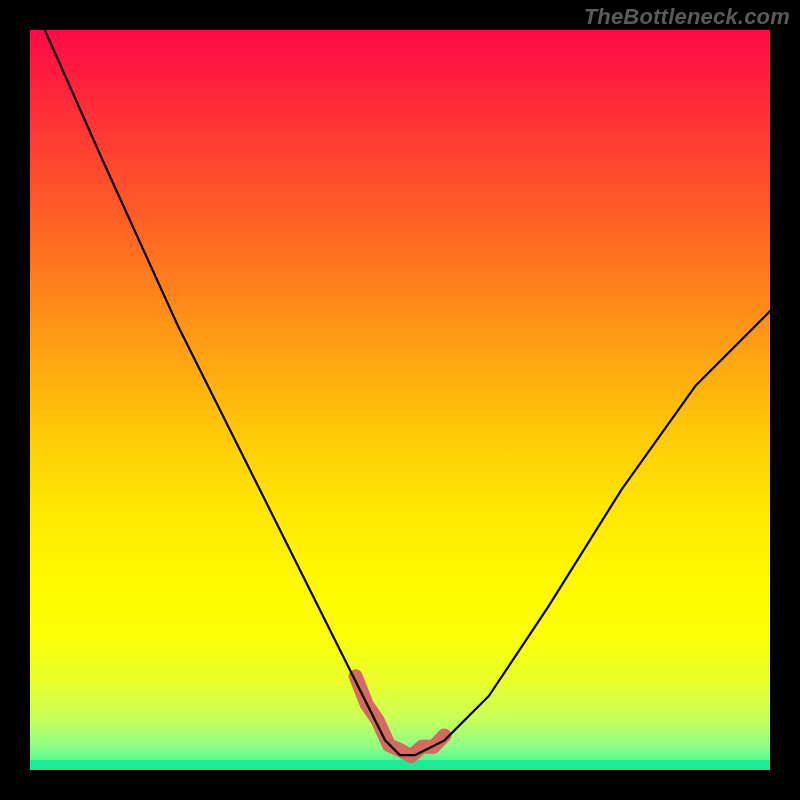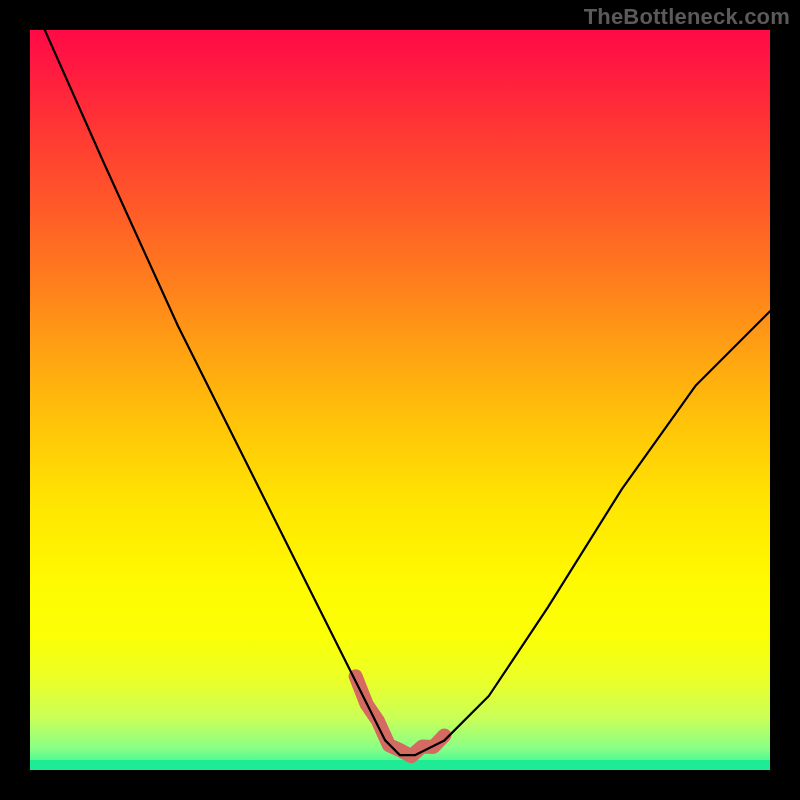--- a/index.html
+++ b/index.html
@@ -19,20 +19,21 @@
   }
   .watermark {
     position: absolute;
     top: 4px;
     right: 10px;
     color: #5a5a5a;
     font-size: 22px;
     font-weight: 600;
     letter-spacing: 0.2px;
     z-index: 20;
+    font-style: italic;
   }
   .plot-area {
     position: absolute;
     left: 30px;
     top: 30px;
     width: 740px;
     height: 740px;
     overflow: hidden;
   }
   .gradient {

